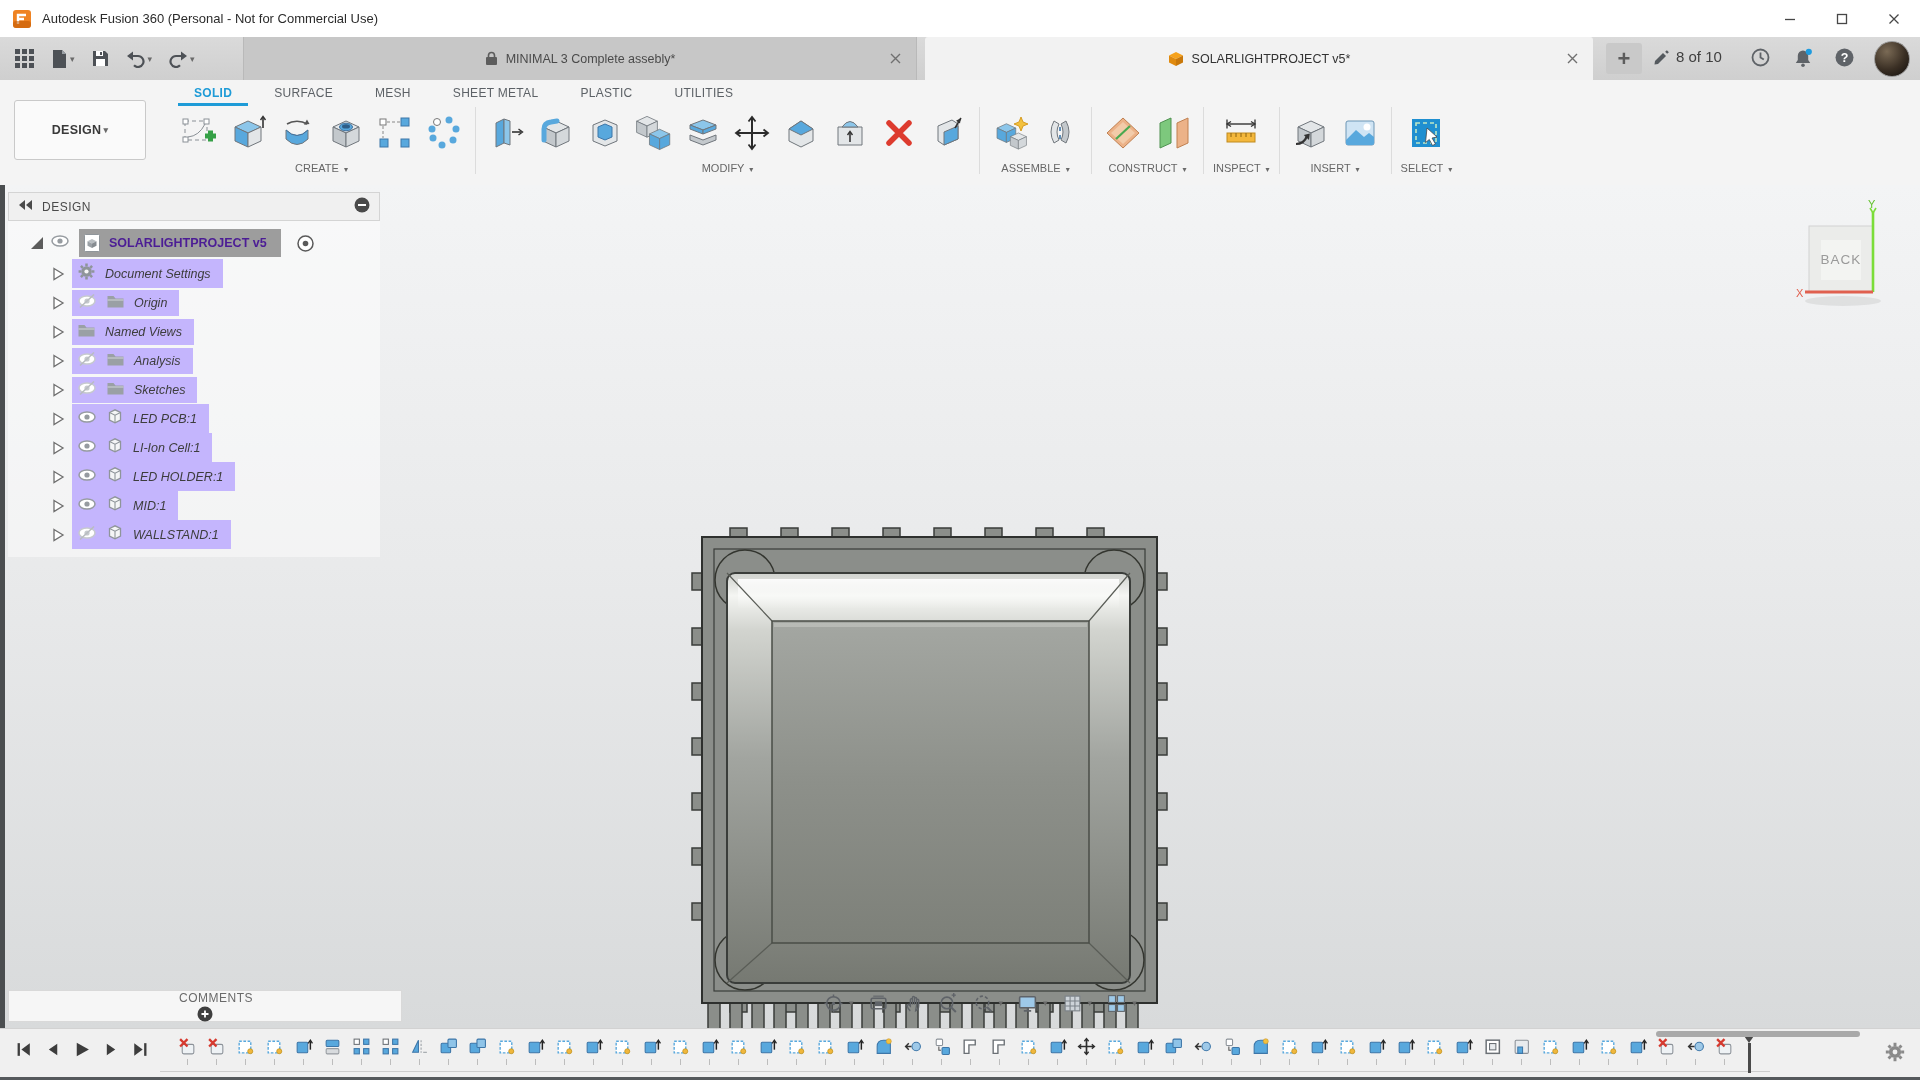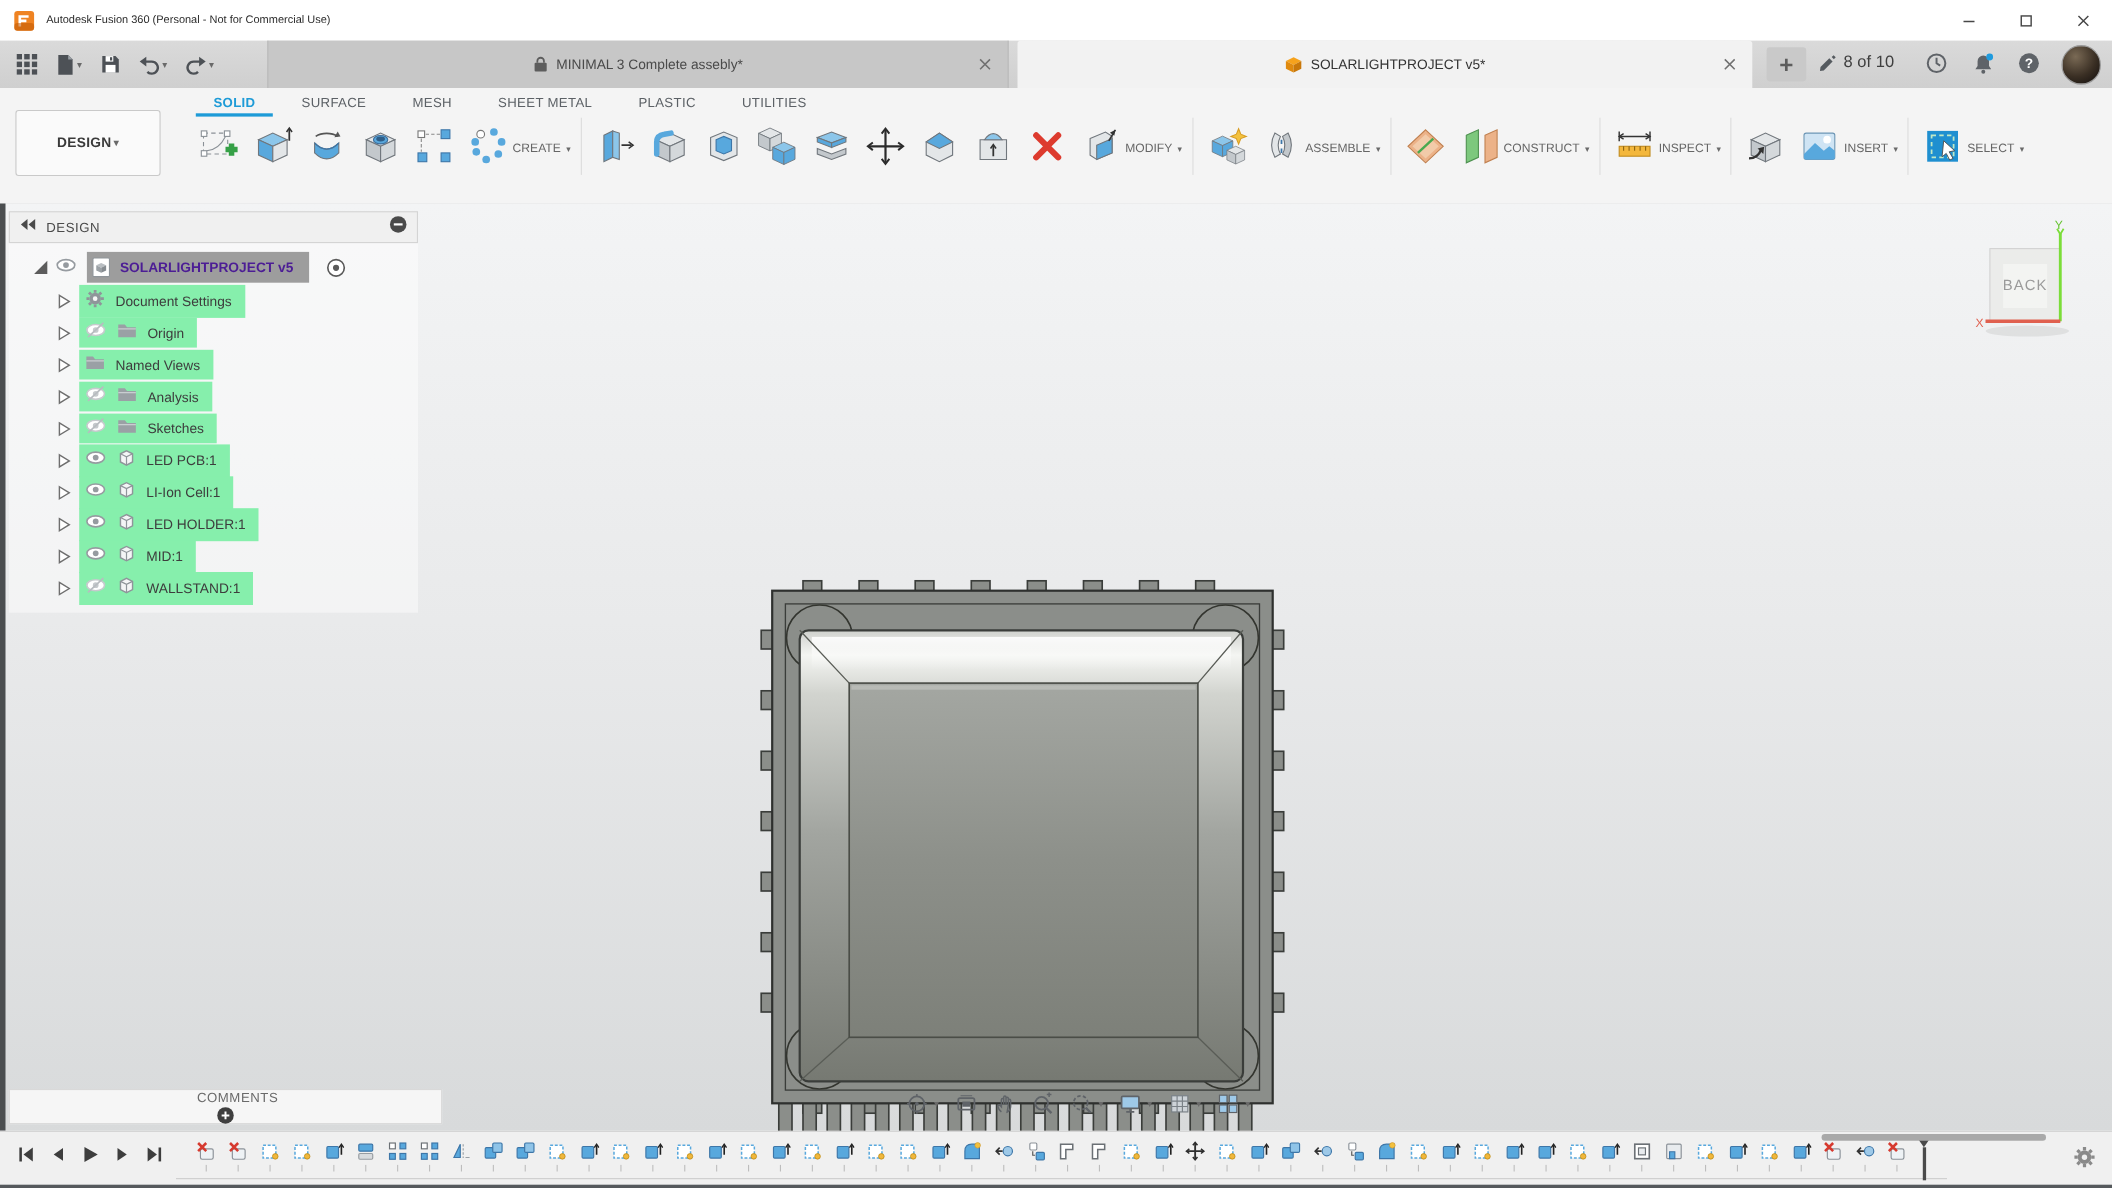--- a/index.html
+++ b/index.html
@@ -3,21 +3,21 @@
 <meta charset="utf-8">
 <style>
   html,body{margin:0;padding:0;background:#222;}
   #app{position:relative;width:1920px;height:1080px;background:#fff;overflow:hidden;
        font-family:"Liberation Sans",sans-serif;-webkit-font-smoothing:antialiased;}
 
   
   #titlebar{position:absolute;left:0;top:0;width:1920px;height:37px;background:#fff;
             display:flex;align-items:center;border-bottom:1px solid #ececec;}
   #fusion-logo{margin-left:12px;width:20px;height:20px;}
-  #title-text{margin-left:10px;font-size:10px;color:#2b2b2b;}
+  #title-text{margin-left:10px;font-size:13px;color:#2b2b2b;}
   #win-controls{position:absolute;right:0;top:0;height:37px;display:flex;}
   .winbtn{width:52px;height:37px;display:flex;align-items:center;justify-content:center;}
 
   
   #tabbar{position:absolute;left:0;top:37px;width:1920px;height:43px;
           background:linear-gradient(#dadada,#cfcfcf);}
   #quickbar{position:absolute;left:10px;top:0;height:43px;display:flex;align-items:center;gap:6px;}
   .qbtn{display:flex;align-items:center;padding:0 5px;height:30px;}
   .qcaret{font-size:9px;color:#6a6a6a;margin-left:2px;}
   .doctab{position:absolute;top:0;height:43px;display:flex;align-items:center;justify-content:center;font-size:12.5px;}
@@ -33,21 +33,21 @@
           background:radial-gradient(circle at 35% 28%,#7a6a55,#3a2f24 55%,#191411 90%);border:1px solid #9a9a9a;}
 
   
   #ribbon{position:absolute;left:0;top:80px;width:1920px;height:105px;background:#f4f4f4;border-bottom:1px solid #d6d6d6;}
   #workspace-btn{position:absolute;left:14px;top:20px;width:130px;height:58px;border:1px solid #c9c9c9;border-radius:3px;
                  background:#fafafa;display:flex;align-items:center;justify-content:center;font-size:12.5px;font-weight:bold;color:#3a3a3a;letter-spacing:.3px;}
   #ribbon-tabs{position:absolute;left:178px;top:0;display:flex;gap:10px;}
   .rtab{padding:6px 16px 3px 16px;font-size:12px;color:#5c6166;letter-spacing:.3px;}
   .rtab.active{color:#1e9bd7;font-weight:bold;border-bottom:3px solid #1e9bd7;}
   #ribbon-strip{position:absolute;left:168px;top:27px;display:flex;align-items:stretch;}
-  .rgroup{display:flex;align-items:center;padding:0 9px;}
+  .rgroup{display:flex;flex-direction:column;align-items:center;padding:0 9px;}
   .rgroup + .rgroup{border-left:1px solid #dcdcdc;}
   .ricons{display:flex;gap:5px;align-items:center;height:52px;}
   .ric{width:44px;height:46px;display:flex;align-items:center;justify-content:center;}
   .rlabel{font-size:11px;color:#666;margin-top:3px;white-space:nowrap;}
   .rlabel .qcaret{font-size:8px;}
 
   
   #canvas{position:absolute;left:0;top:185px;width:1920px;height:843px;
           background:linear-gradient(#f3f4f5 0%,#e9eaeb 45%,#d8dadb 100%);}
   #ledge{position:absolute;left:0;top:185px;width:5px;height:843px;background:#4b4e50;}
@@ -57,21 +57,21 @@
   #viewcube{position:absolute;left:1795px;top:198px;width:115px;height:115px;}
 
   
   #browser{position:absolute;left:8px;top:192px;width:372px;background:rgba(255,255,255,.45);}
   #browser-header{height:27px;background:#f0f0f0;border:1px solid #d4d4d4;display:flex;align-items:center;padding:0 8px;}
   #browser-title{font-size:12px;color:#4a4a4a;margin-left:8px;letter-spacing:.5px;flex:1;}
   #browser-body{padding:6px 0 8px 0;}
   .brow{height:29px;display:flex;align-items:center;padding-left:40px;}
   .brow-root{padding-left:18px;height:32px;}
   .b-arrow{width:20px;display:flex;justify-content:center;margin-right:4px;}
-  .bs{display:inline-flex;align-items:center;background:#86efac;padding:3px 12px 3px 5px;gap:9px;}
+  .bs{display:inline-flex;align-items:center;background:#c4b5fd;padding:3px 12px 3px 5px;gap:9px;font-style:italic;}
   .b-label{font-size:12.5px;color:#3d3d3d;white-space:nowrap;}
   .root-strip{display:inline-flex;align-items:center;gap:9px;background:transparent;}
   #root-label-box{background:#9d9d9d;color:#4c1d95;font-size:12.5px;font-weight:bold;padding:4px 14px 4px 4px;display:inline-flex;align-items:center;gap:8px;}
   #root-target{margin-left:6px;display:inline-flex;}
 
   
   #comments{position:absolute;left:8px;top:990px;width:372px;height:30px;background:#f6f6f6;border:1px solid #d9d9d9;
             display:flex;align-items:center;padding:0 10px;flex-direction:column;}
   #comments-label{font-size:12px;color:#6a6a6a;margin-left:22px;letter-spacing:.5px;flex:1;}
 

